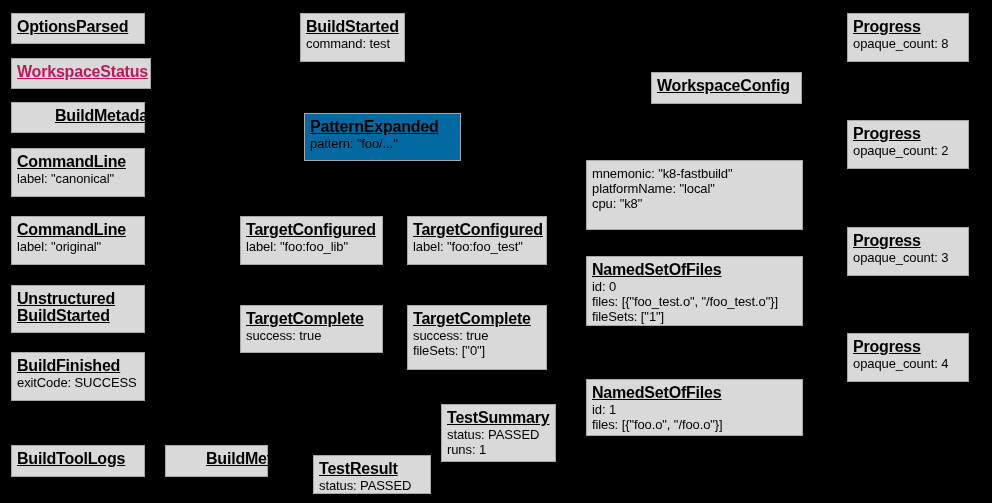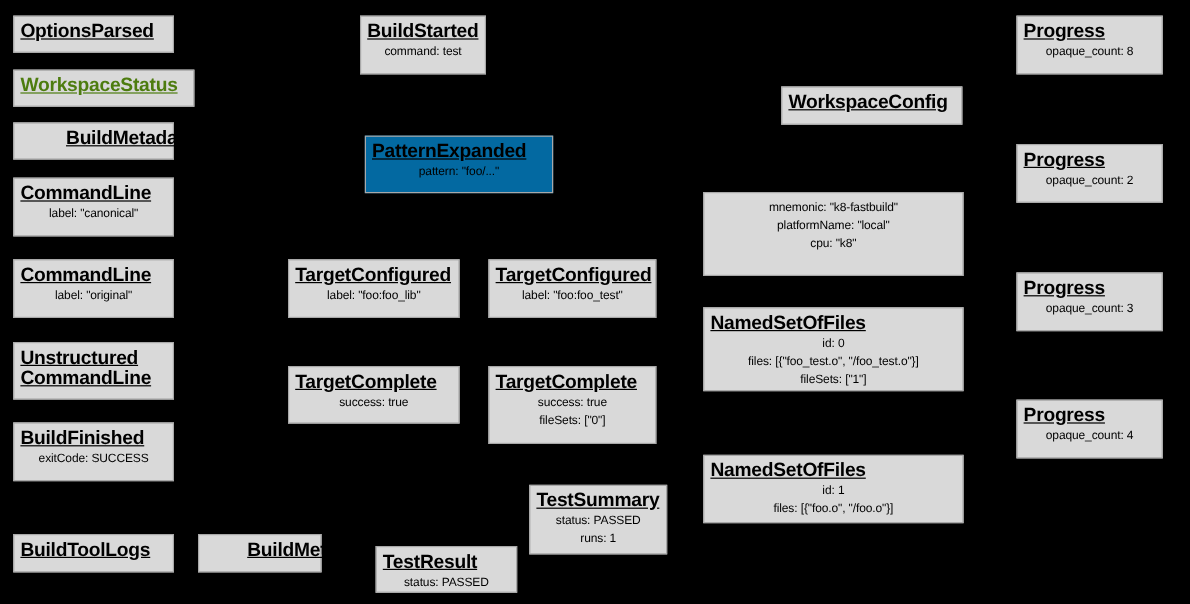--- a/index.html
+++ b/index.html
@@ -31,56 +31,55 @@
     text-decoration: underline;
     line-height: 17px;
     letter-spacing: -0.2px;
     white-space: pre-line;
     display: block;
   }
   .node-fields {
     margin-top: 1px;
   }
   .node-field {
-    font-size: 10px;
+    font-size: 13px;
     line-height: 15px;
     white-space: pre;
     letter-spacing: -0.1px;
     display: block;
-    text-align: center;
   }
 </style>
 </head>
 <body>
 
 <div id="canvas" style="width: 992px; height: 503px; background: rgb(0, 0, 0);">
     <div class="node" style="left: 11px; top: 13px; width: 134px; height: 31px; background: rgb(217, 217, 217); border-color: rgb(168, 168, 168); color: rgb(0, 0, 0);">
       <span class="node-title">OptionsParsed</span>
     </div>
-    <div class="node" style="left: 11px; top: 58px; width: 151px; height: 31px; background: rgb(217, 217, 217); border-color: rgb(168, 168, 168); color: #4d7c0f;">
+    <div class="node" style="left: 11px; top: 58px; width: 140px; height: 31px; background: rgb(217, 217, 217); border-color: rgb(168, 168, 168); color: #be185d;">
       <span class="node-title">WorkspaceStatus</span>
     </div>
     <div class="node" style="left: 11px; top: 102px; width: 134px; height: 31px; background: rgb(217, 217, 217); border-color: rgb(168, 168, 168); color: rgb(0, 0, 0); padding-left: 43px;">
       <span class="node-title">BuildMetadata</span>
     </div>
     <div class="node" style="left: 11px; top: 148px; width: 134px; height: 49px; background: rgb(217, 217, 217); border-color: rgb(168, 168, 168); color: rgb(0, 0, 0);">
       <span class="node-title">CommandLine</span>
       <div class="node-fields">
         <span class="node-field">label: "canonical"</span>
       </div>
     </div>
     <div class="node" style="left: 11px; top: 216px; width: 134px; height: 49px; background: rgb(217, 217, 217); border-color: rgb(168, 168, 168); color: rgb(0, 0, 0);">
       <span class="node-title">CommandLine</span>
       <div class="node-fields">
         <span class="node-field">label: "original"</span>
       </div>
     </div>
     <div class="node" style="left: 11px; top: 285px; width: 134px; height: 48px; background: rgb(217, 217, 217); border-color: rgb(168, 168, 168); color: rgb(0, 0, 0);">
       <span class="node-title">Unstructured
-CommandLine</span>
+BuildStarted</span>
     </div>
     <div class="node" style="left: 11px; top: 352px; width: 134px; height: 49px; background: rgb(217, 217, 217); border-color: rgb(168, 168, 168); color: rgb(0, 0, 0);">
       <span class="node-title">BuildFinished</span>
       <div class="node-fields">
         <span class="node-field">exitCode: SUCCESS</span>
       </div>
     </div>
     <div class="node" style="left: 11px; top: 445px; width: 134px; height: 32px; background: rgb(217, 217, 217); border-color: rgb(168, 168, 168); color: rgb(0, 0, 0);">
       <span class="node-title">BuildToolLogs</span>
     </div>

